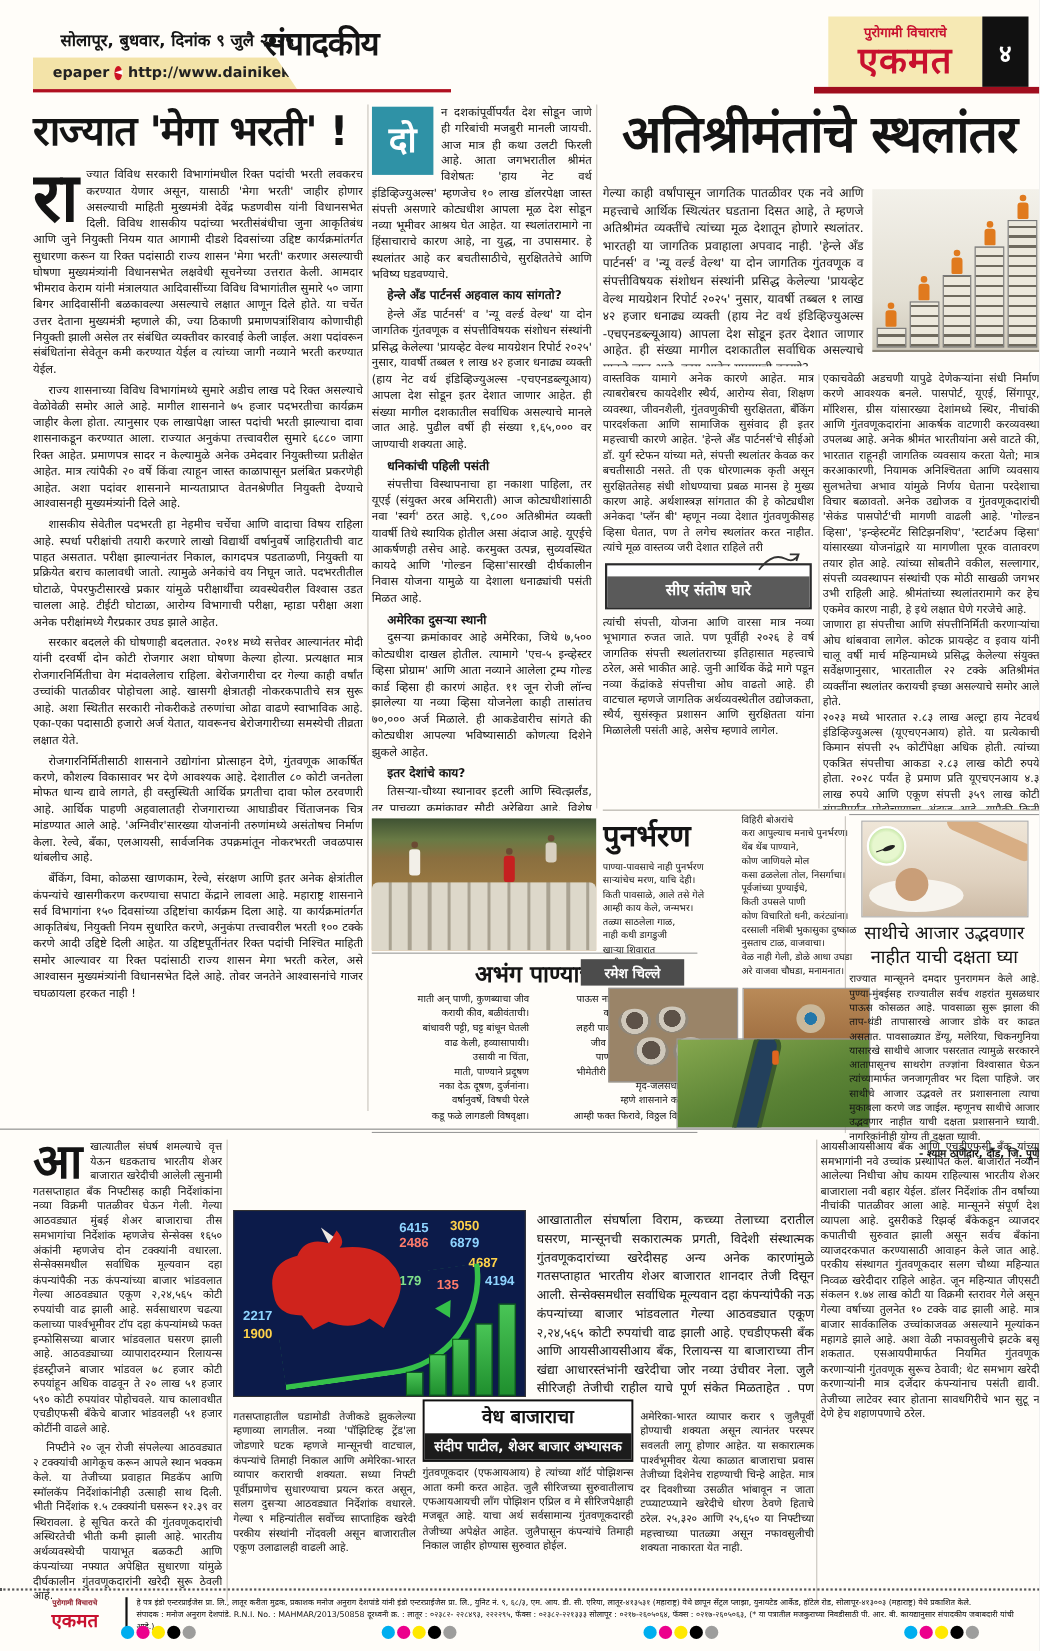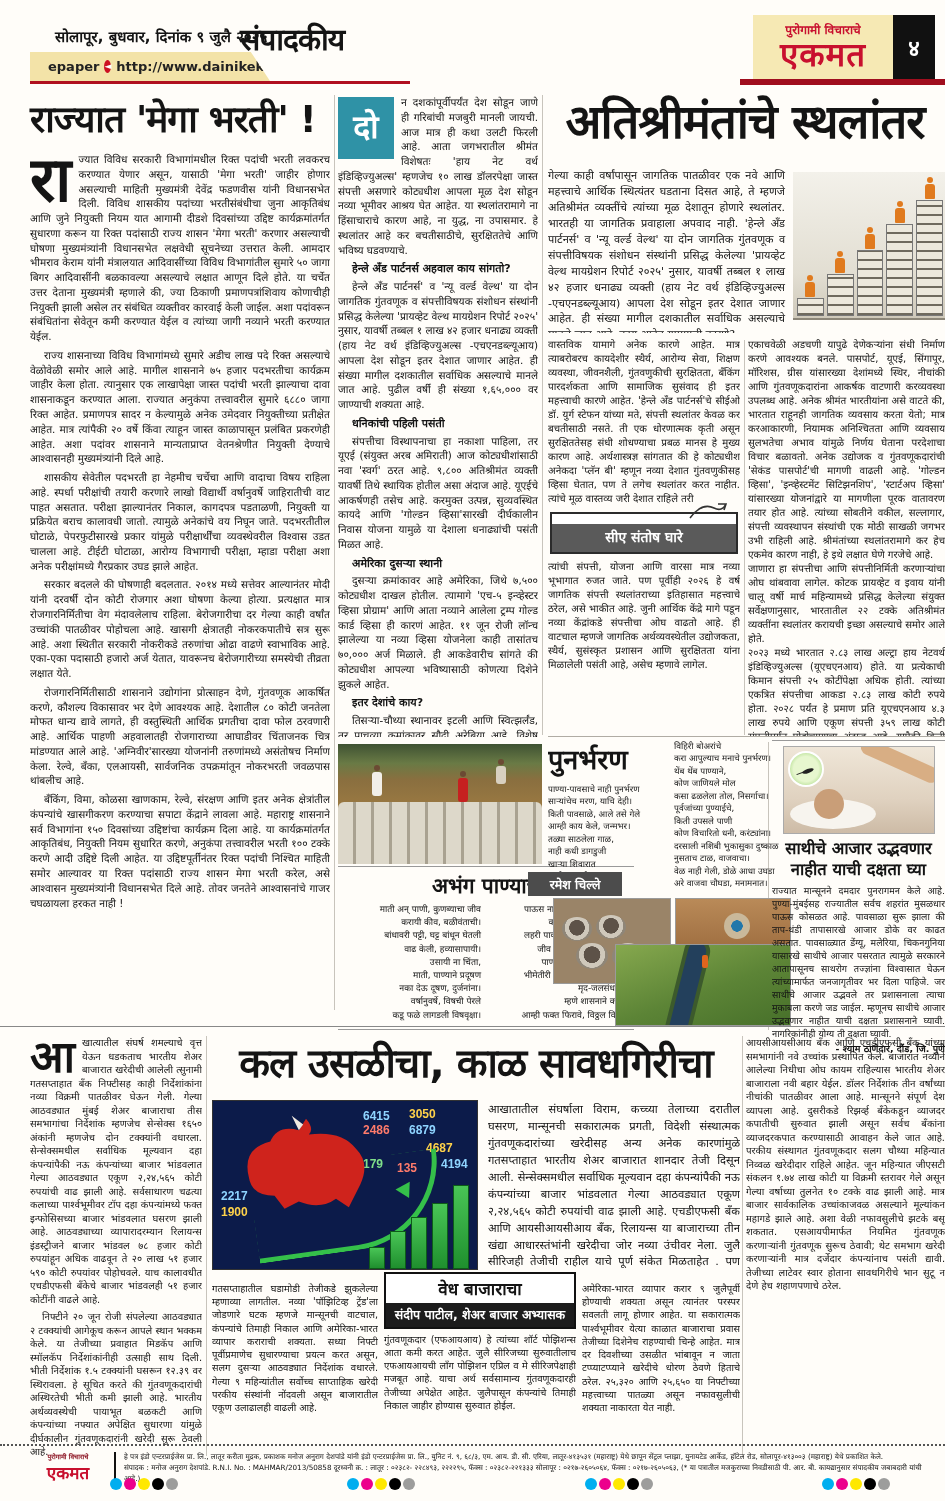--- a/index.html
+++ b/index.html
@@ -86,21 +86,21 @@
 
   
   .letters { position:absolute; left:772px; top:740px; width:173px; height:292px; border-top:1px solid #999; padding-top:5px; }
   .sickph { position:relative; width:152px; height:88px; margin:0 auto 5px auto; background:linear-gradient(180deg,#efe6d8 0%,#e0d2c0 60%,#cdbba6 100%); border:1px solid #aaa; overflow:hidden; }
   .pillow { position:absolute; left:6px; bottom:4px; width:86px; height:30px; background:#f7f4ee; border-radius:50%; }
   .chead { position:absolute; left:30px; bottom:14px; width:30px; height:30px; border-radius:50%; background:#c99e78; }
   .arm { position:absolute; right:-8px; top:6px; width:84px; height:16px; background:#d8ae84; border-radius:10px; transform:rotate(24deg); }
   .mosq { position:absolute; left:4px; top:4px; width:36px; height:36px; border-radius:50%; background:radial-gradient(circle,#e7f7cf 0 55%,#8fcc66 100%); border:2px solid #fff; }
   .mosq i { position:absolute; left:12px; top:16px; width:12px; height:4px; background:#222; border-radius:50%; display:block; transform:rotate(-20deg); }
   .mosq i::before { content:""; position:absolute; left:-6px; top:1px; width:7px; height:1px; background:#222; }
-  .letters .lh { text-align:center; font-size:16.5px; font-weight:700; line-height:1.25; margin:3px 0 4px 0; }
+  .letters .lh { text-align:center; font-size:16.5px; font-weight:400; line-height:1.25; margin:3px 0 4px 0; }
   .letters .lb { font-size:9.3px; line-height:1.4; text-align:justify; }
   .letters .sig { text-align:right; font-weight:bold; font-size:9.5px; margin-top:2px; }
 
   
   .b-left { left:30px; top:1036px; width:172px; height:420px; font-size:9.8px; line-height:1.38; }
   .b-head { position:absolute; left:212px; top:1034px; width:528px; text-align:center; font-size:40px; font-weight:900; letter-spacing:-1px; }
   .bull { position:absolute; left:212px; top:1100px; width:266px; height:170px; background:#0c1b4a; overflow:hidden; border:1px solid #333; }
   .bull .num { position:absolute; font-family:Liberation Sans, sans-serif; font-size:12px; font-weight:bold; }
   .bull svg { position:absolute; left:18px; top:12px; }
   .bars { position:absolute; right:8px; bottom:0; display:flex; align-items:flex-end; gap:5px; }
@@ -325,21 +325,20 @@
     <div class="lb">राज्यात मान्सूनने दमदार पुनरागमन केले आहे. पुण्या-मुंबईसह राज्यातील सर्वच शहरांत मुसळधार पाऊस कोसळत आहे. पावसाळा सुरू झाला की ताप-थंडी तापासारखे आजार डोके वर काढत असतात. पावसाळ्यात डेंग्यू, मलेरिया, चिकनगुनिया यासारखे साथीचे आजार पसरतात त्यामुळे सरकारने आतापासूनच साथरोग तज्ज्ञांना विश्वासात घेऊन त्यांच्यामार्फत जनजागृतीवर भर दिला पाहिजे. जर साथीचे आजार उद्भवले तर प्रशासनाला त्याचा मुकाबला करणे जड जाईल. म्हणूनच साथीचे आजार उद्भवणार नाहीत याची दक्षता प्रशासनाने घ्यावी. नागरिकांनीही योग्य ती दक्षता घ्यावी.</div>
     <div class="sig">- श्याम ठाणेदार, दौंड, जि. पुणे</div>
   </div>
 
   <div class="col b-left">
     <span class="dropcap" style="font-size:44px">आ</span>
     <p style="text-indent:0;margin-bottom:4px">खात्यातील संघर्ष शमल्याचे वृत्त येऊन धडकताच भारतीय शेअर बाजारात खरेदीची आलेली त्सुनामी गतसप्ताहात बँक निफ्टीसह काही निर्देशांकांना नव्या विक्रमी पातळीवर घेऊन गेली. गेल्या आठवड्यात मुंबई शेअर बाजाराचा तीस समभागांचा निर्देशांक म्हणजेच सेन्सेक्स १६५० अंकांनी म्हणजेच दोन टक्क्यांनी वधारला. सेन्सेक्समधील सर्वाधिक मूल्यवान दहा कंपन्यांपैकी नऊ कंपन्यांच्या बाजार भांडवलात गेल्या आठवड्यात एकूण २,२४,५६५ कोटी रुपयांची वाढ झाली आहे. सर्वसाधारण चढत्या कलाच्या पार्श्वभूमीवर टॉप दहा कंपन्यांमध्ये फक्त इन्फोसिसच्या बाजार भांडवलात घसरण झाली आहे. आठवड्याच्या व्यापारादरम्यान रिलायन्स इंडस्ट्रीजने बाजार भांडवल ७८ हजार कोटी रुपयांहून अधिक वाढवून ते २० लाख ५१ हजार ५९० कोटी रुपयांवर पोहोचवले. याच कालावधीत एचडीएफसी बँकेचे बाजार भांडवलही ५१ हजार कोटींनी वाढले आहे.</p>
     <p style="text-indent:12px">निफ्टीने २० जून रोजी संपलेल्या आठवड्यात २ टक्क्यांची आगेकूच करून आपले स्थान भक्कम केले. या तेजीच्या प्रवाहात मिडकॅप आणि स्मॉलकॅप निर्देशांकांनीही उत्साही साथ दिली. भीती निर्देशांक १.५ टक्क्यांनी घसरून १२.३९ वर स्थिरावला. हे सूचित करते की गुंतवणूकदारांची अस्थिरतेची भीती कमी झाली आहे. भारतीय अर्थव्यवस्थेची पायाभूत बळकटी आणि कंपन्यांच्या नफ्यात अपेक्षित सुधारणा यांमुळे दीर्घकालीन गुंतवणूकदारांनी खरेदी सुरू ठेवली आहे.</p>
   </div>
 
-  <div class="b-head">कल उसळीचा, काळ सावधगिरीचा</div>
 
   <div class="bull">
     <span class="num" style="left:150px;top:8px;color:#8fd4ff">6415</span>
     <span class="num" style="left:196px;top:6px;color:#ffd24a">3050</span>
     <span class="num" style="left:150px;top:22px;color:#ff7b6b">2486</span>
     <span class="num" style="left:196px;top:22px;color:#8fd4ff">6879</span>
     <span class="num" style="left:213px;top:40px;color:#ffd24a">4687</span>
     <span class="num" style="left:228px;top:56px;color:#8fd4ff">4194</span>
     <span class="num" style="left:150px;top:56px;color:#7fe08a">179</span>
     <span class="num" style="left:184px;top:60px;color:#ff7b6b">135</span>

